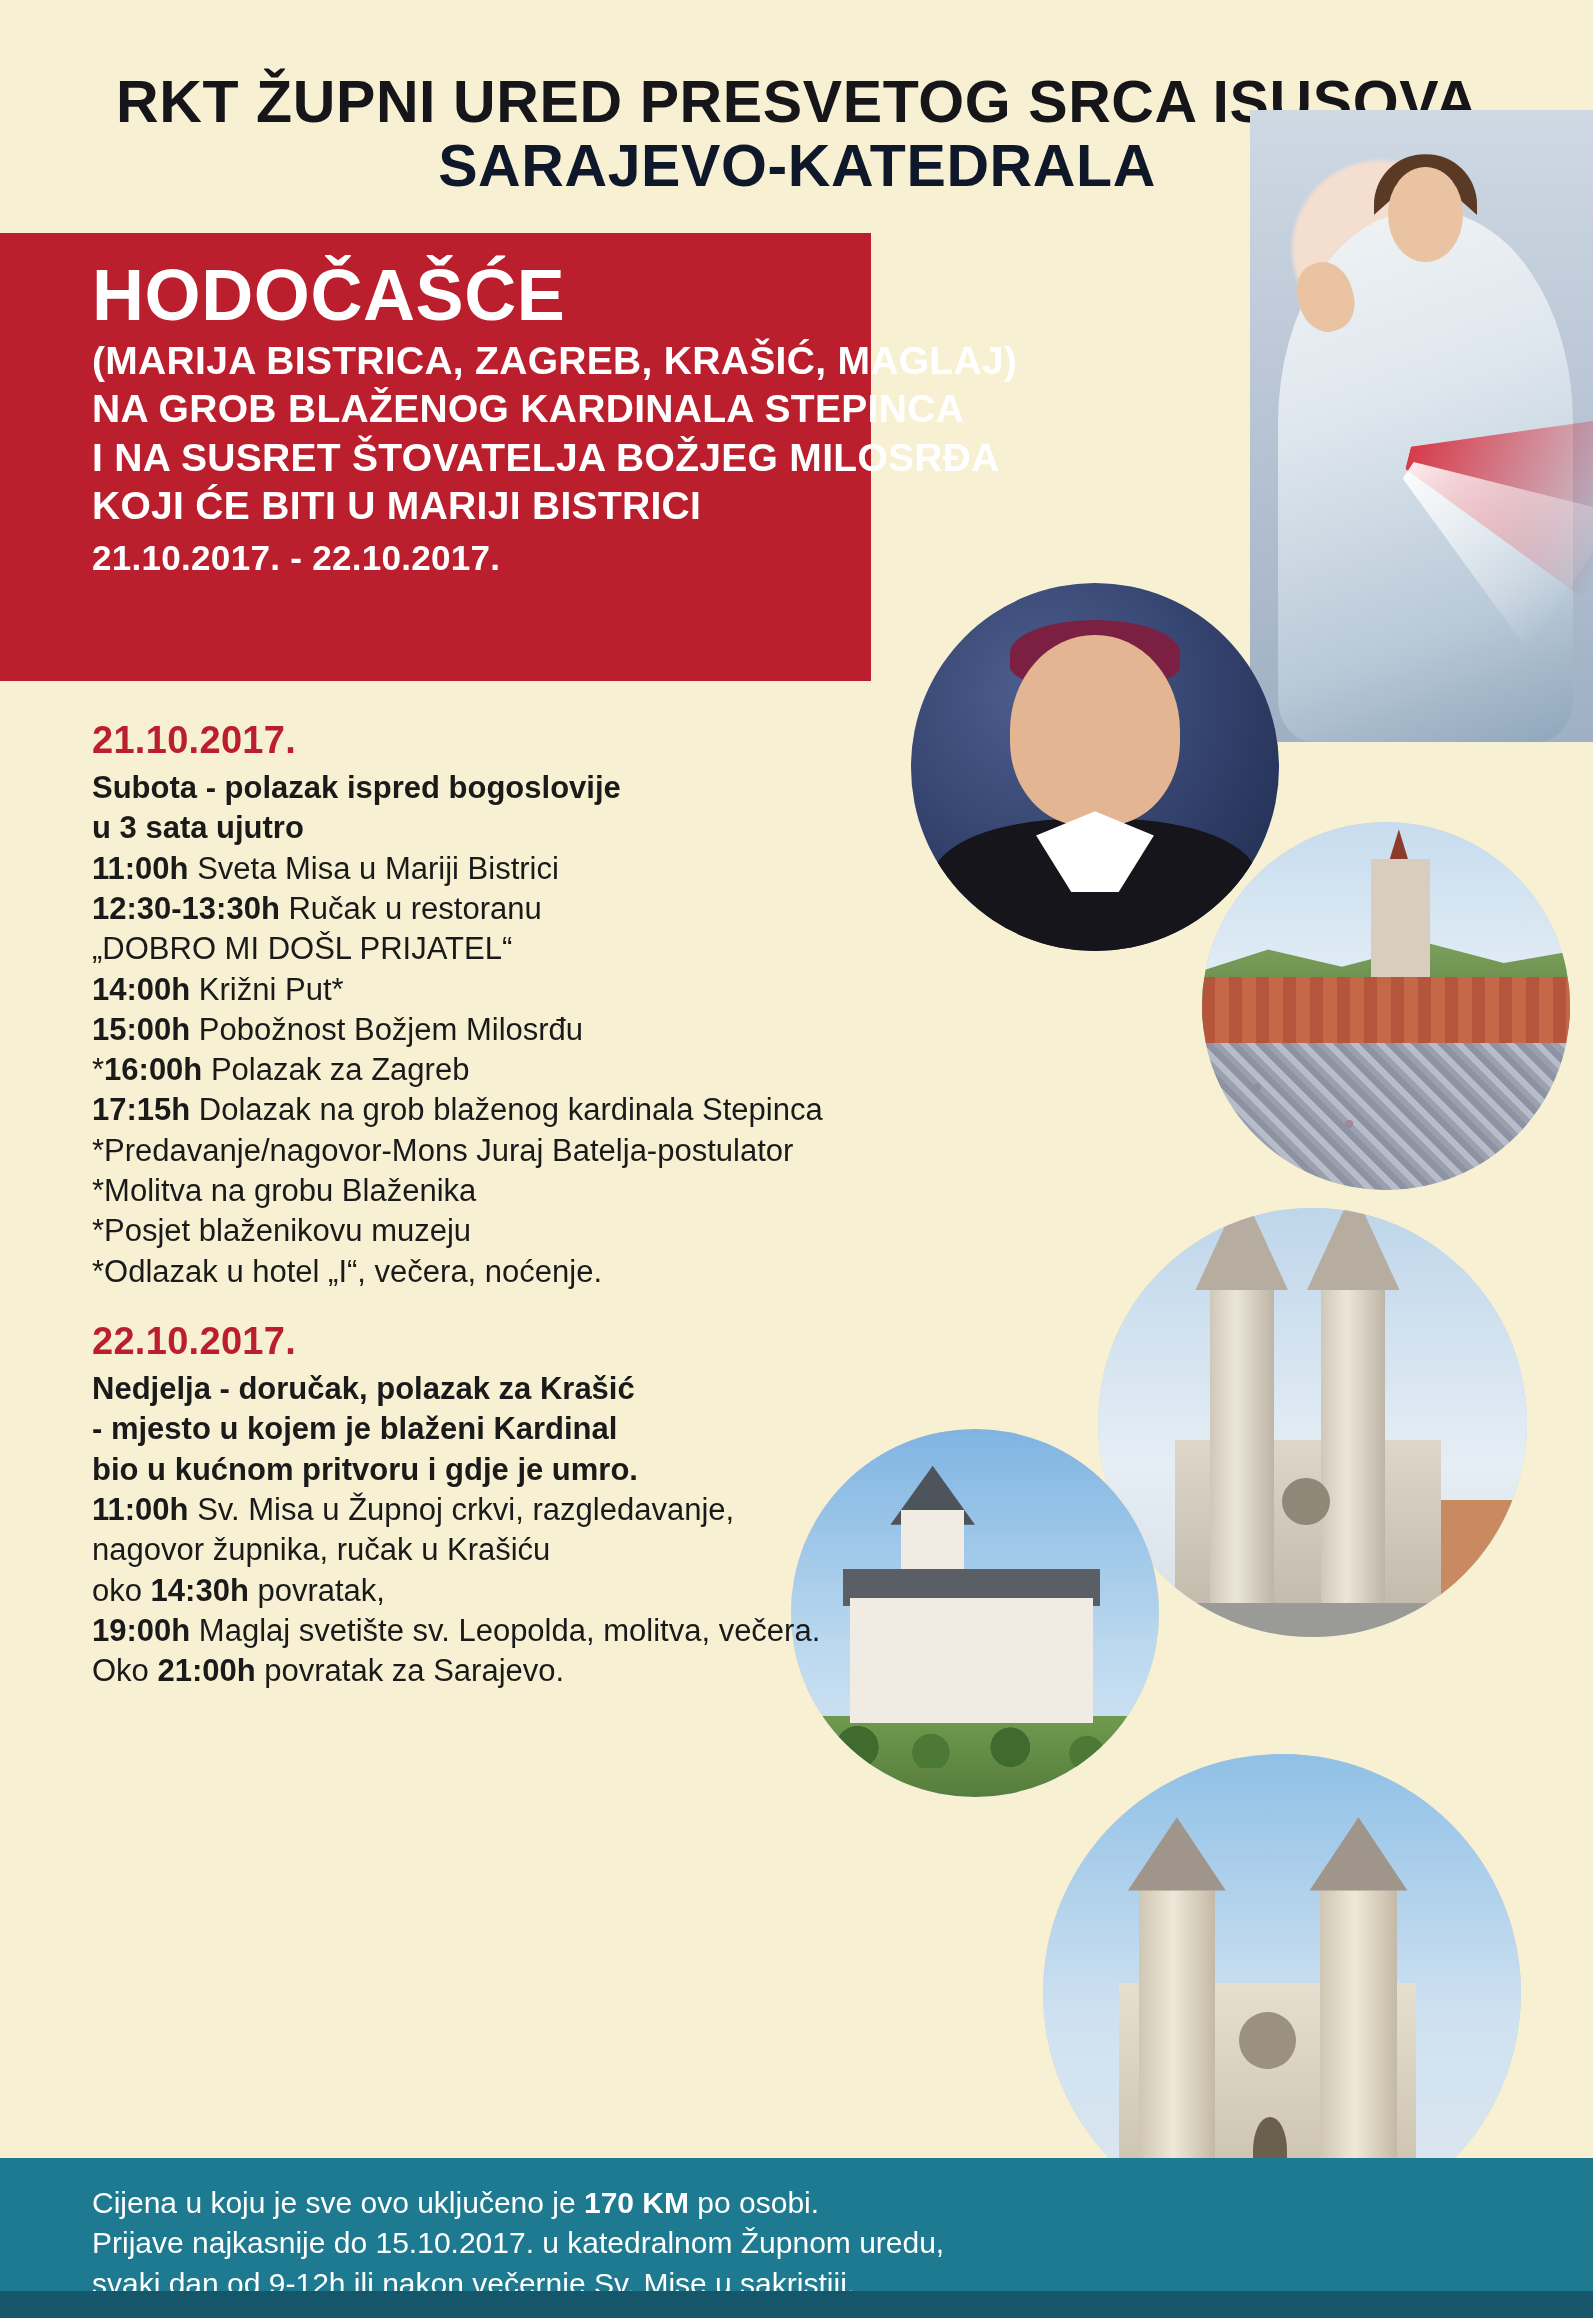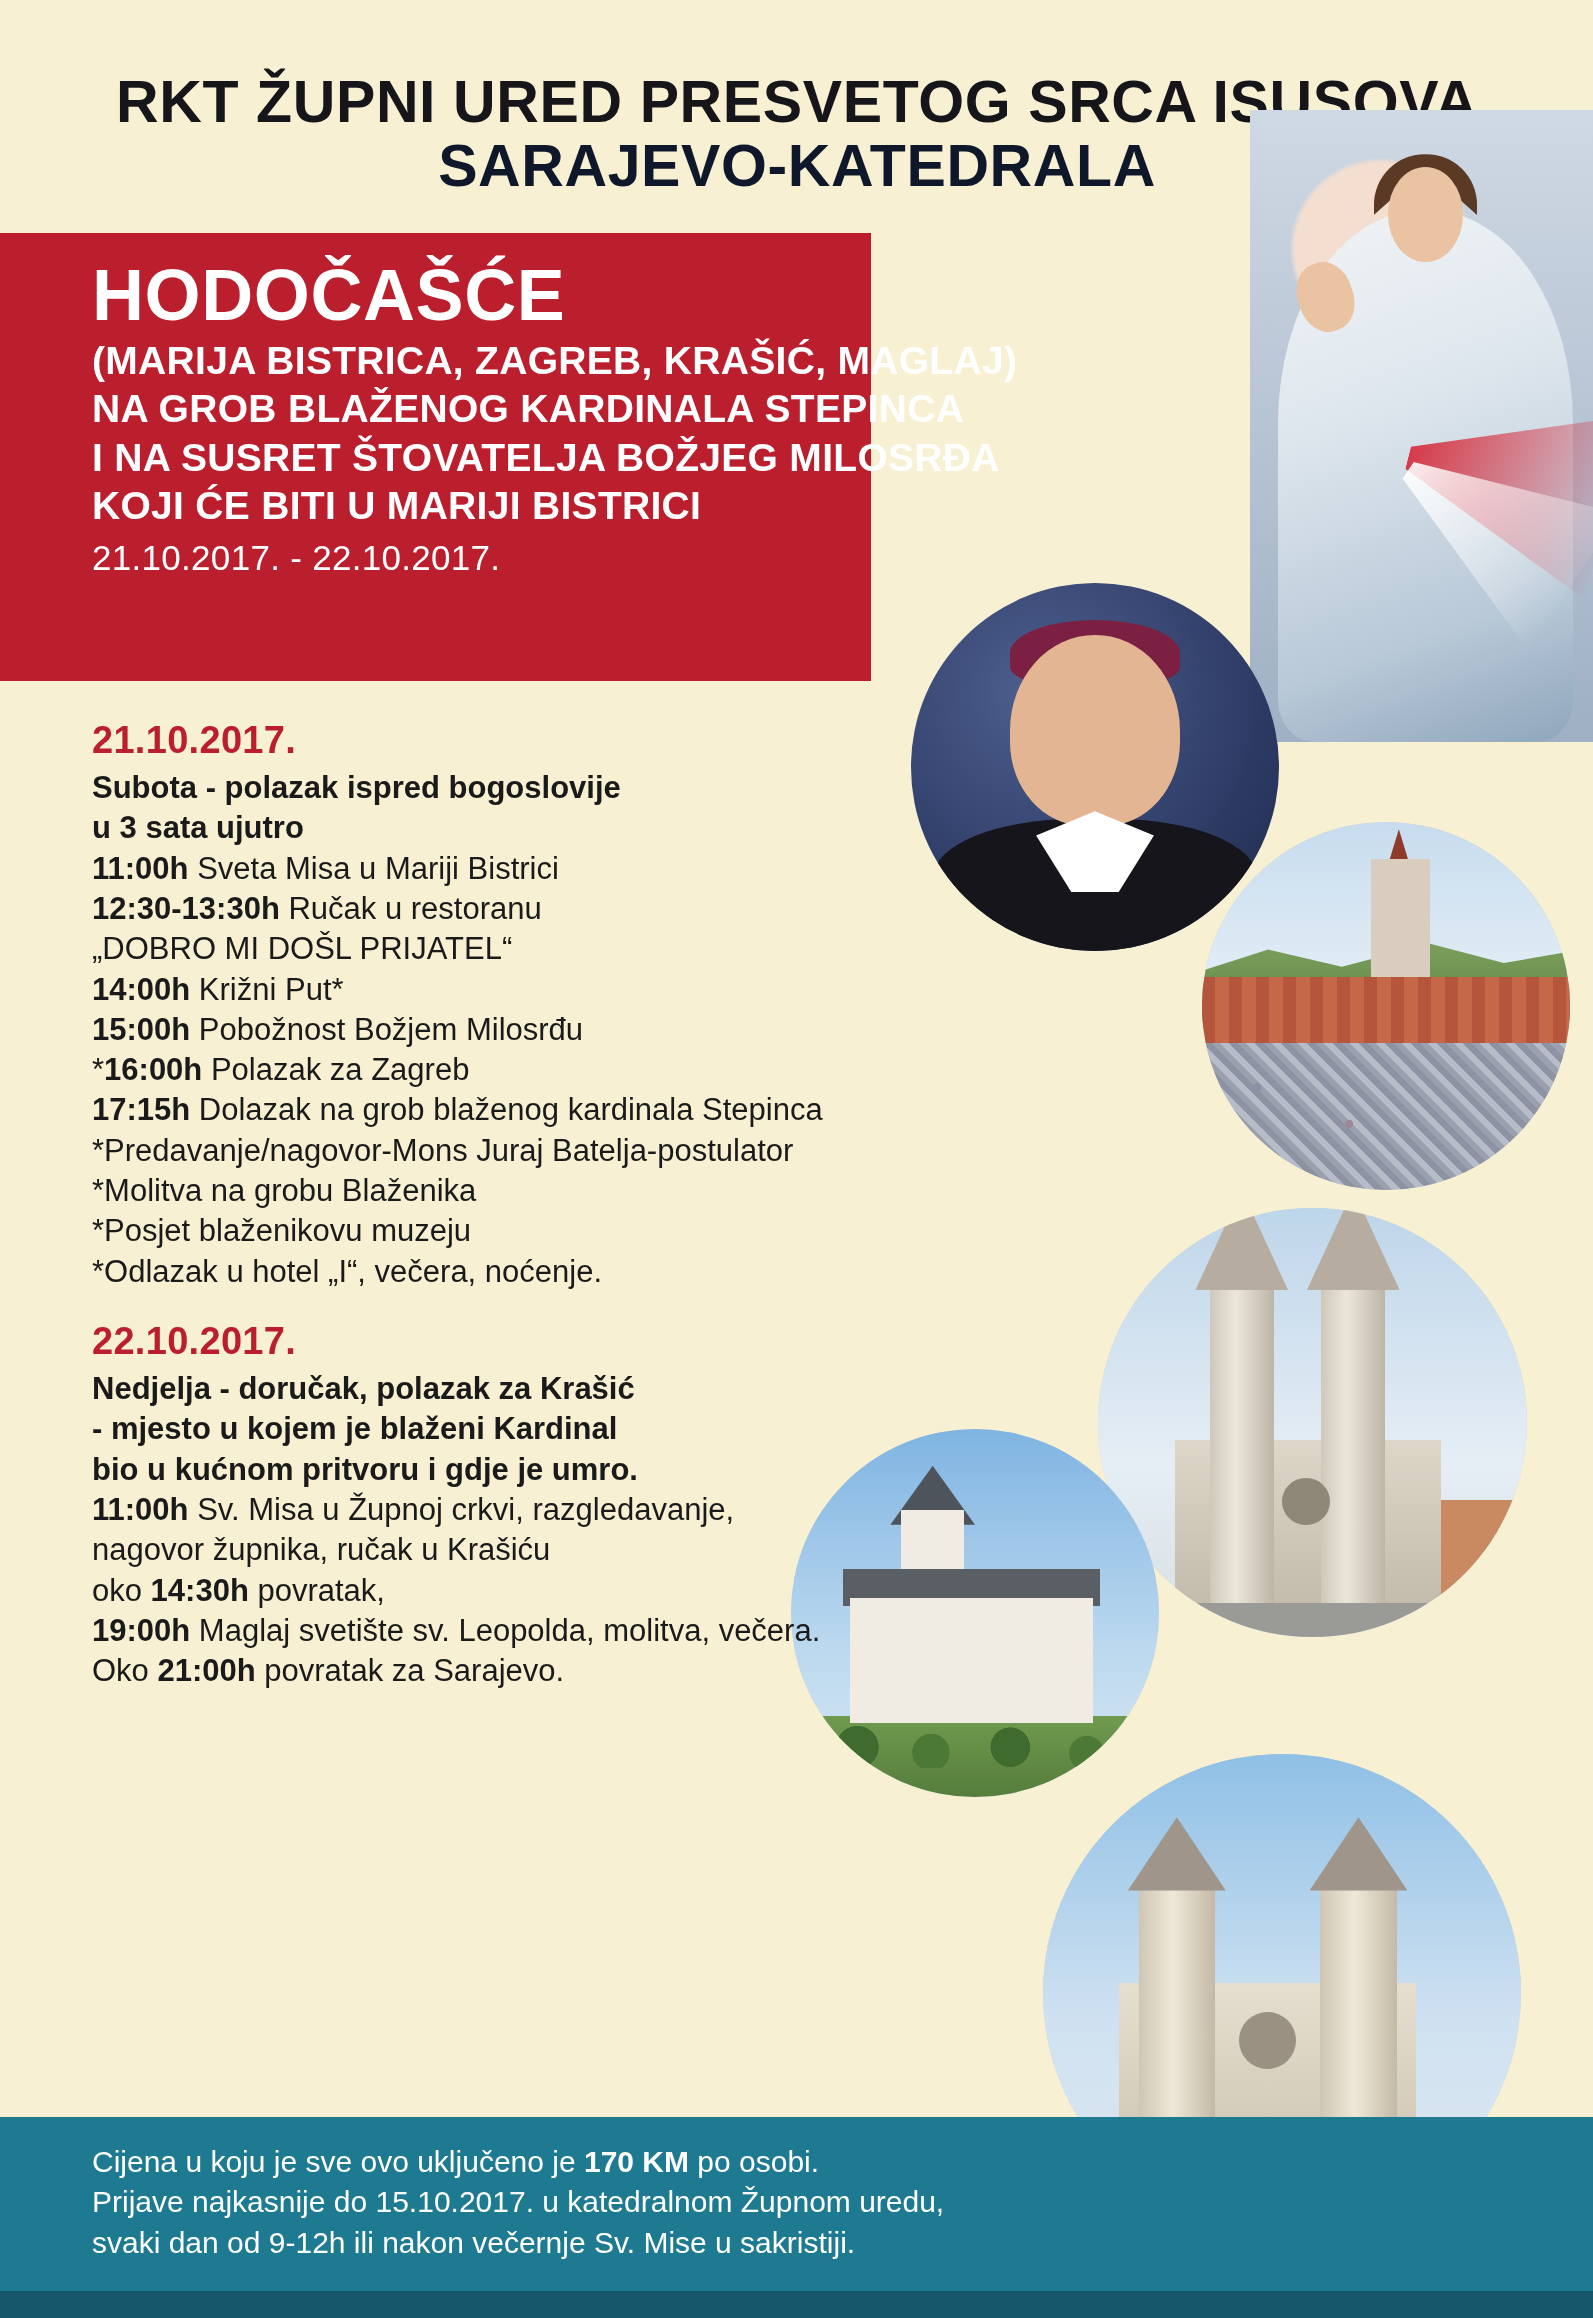--- a/index.html
+++ b/index.html
@@ -69,21 +69,21 @@
   }
   .banner-sub {
     font-size: 39px;
     font-weight: bold;
     letter-spacing: 0.3px;
     line-height: 1.24;
     white-space: nowrap;
   }
   .banner-dates {
     font-size: 35px;
-    font-weight: normal;
+    font-weight: bold;
     letter-spacing: 0.3px;
     margin-top: 7.4px;
   }
 
   
   .content {
     position: absolute;
     top: 699px;
     left: 92px;
     width: 871px;
@@ -385,21 +385,21 @@
   .maglaj-ground {
     position:absolute; left:0; bottom:0; width:100%; height:10%;
     background:#9b9a95;
   }
 
   
   .footer {
     position: absolute;
     left: 0; bottom: 0;
     width: 1594px;
-    height: 202px;
+    height: 161px;
     background: #1d7a91;
     color: #ffffff;
     padding: 24.5px 0 0 92px;
   }
   .footer-line {
     font-size: 30px;
     line-height: 1.36;
     white-space: nowrap;
   }
   .footer-line b { font-weight: bold; }

